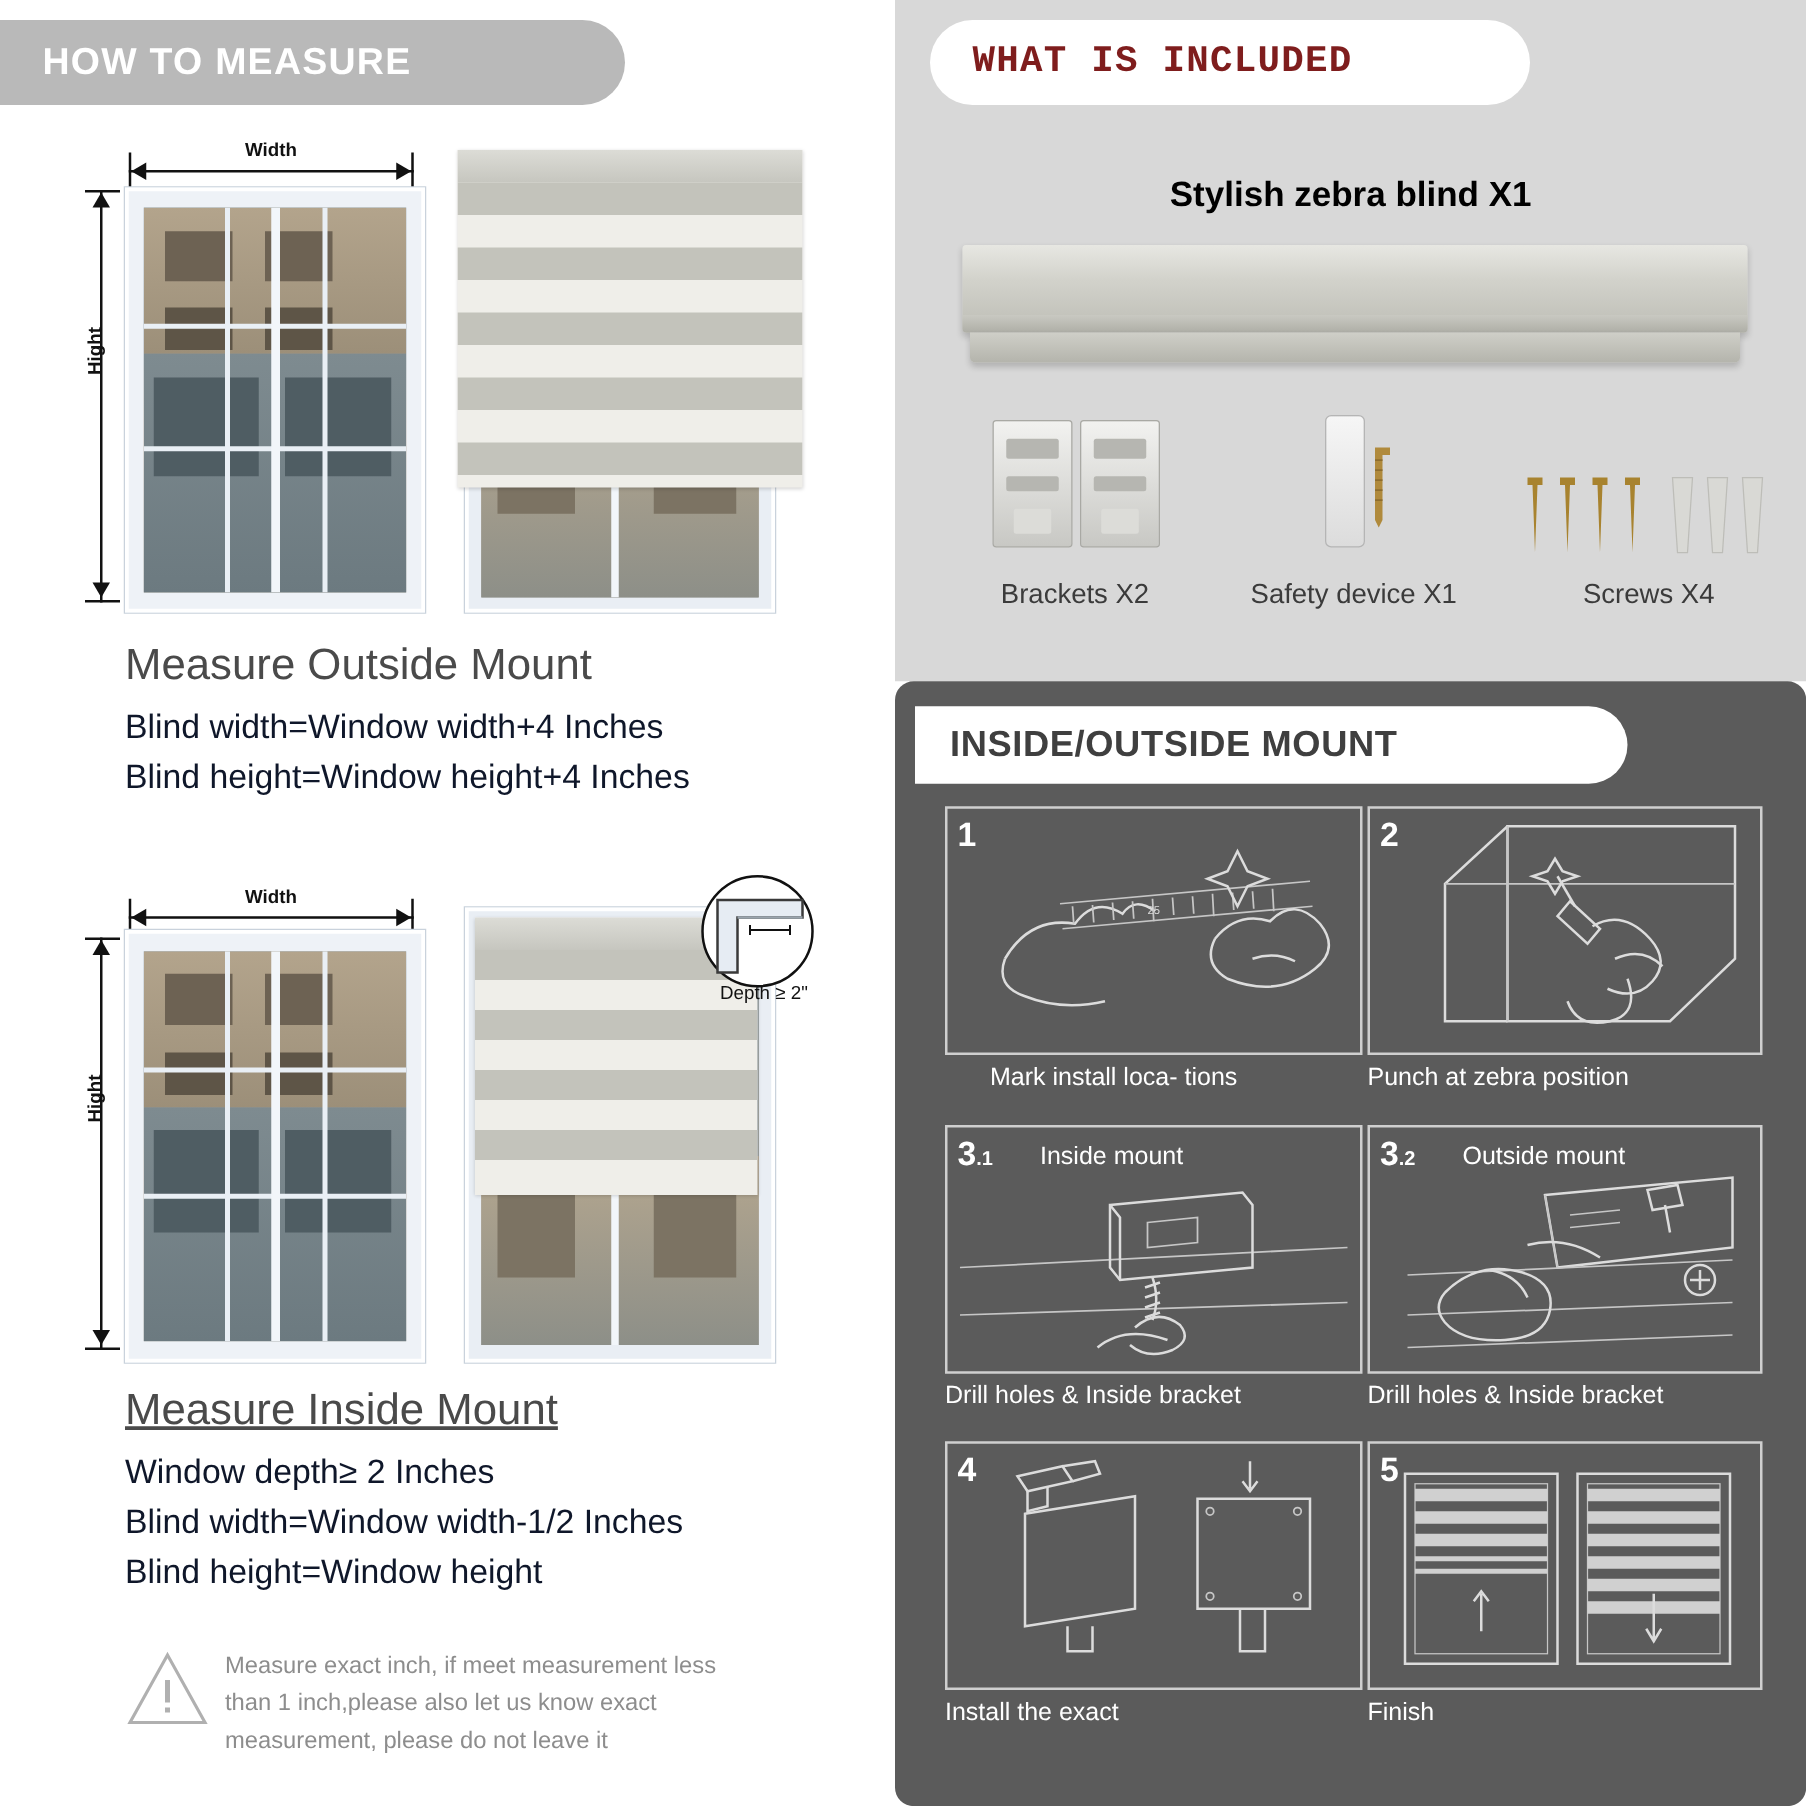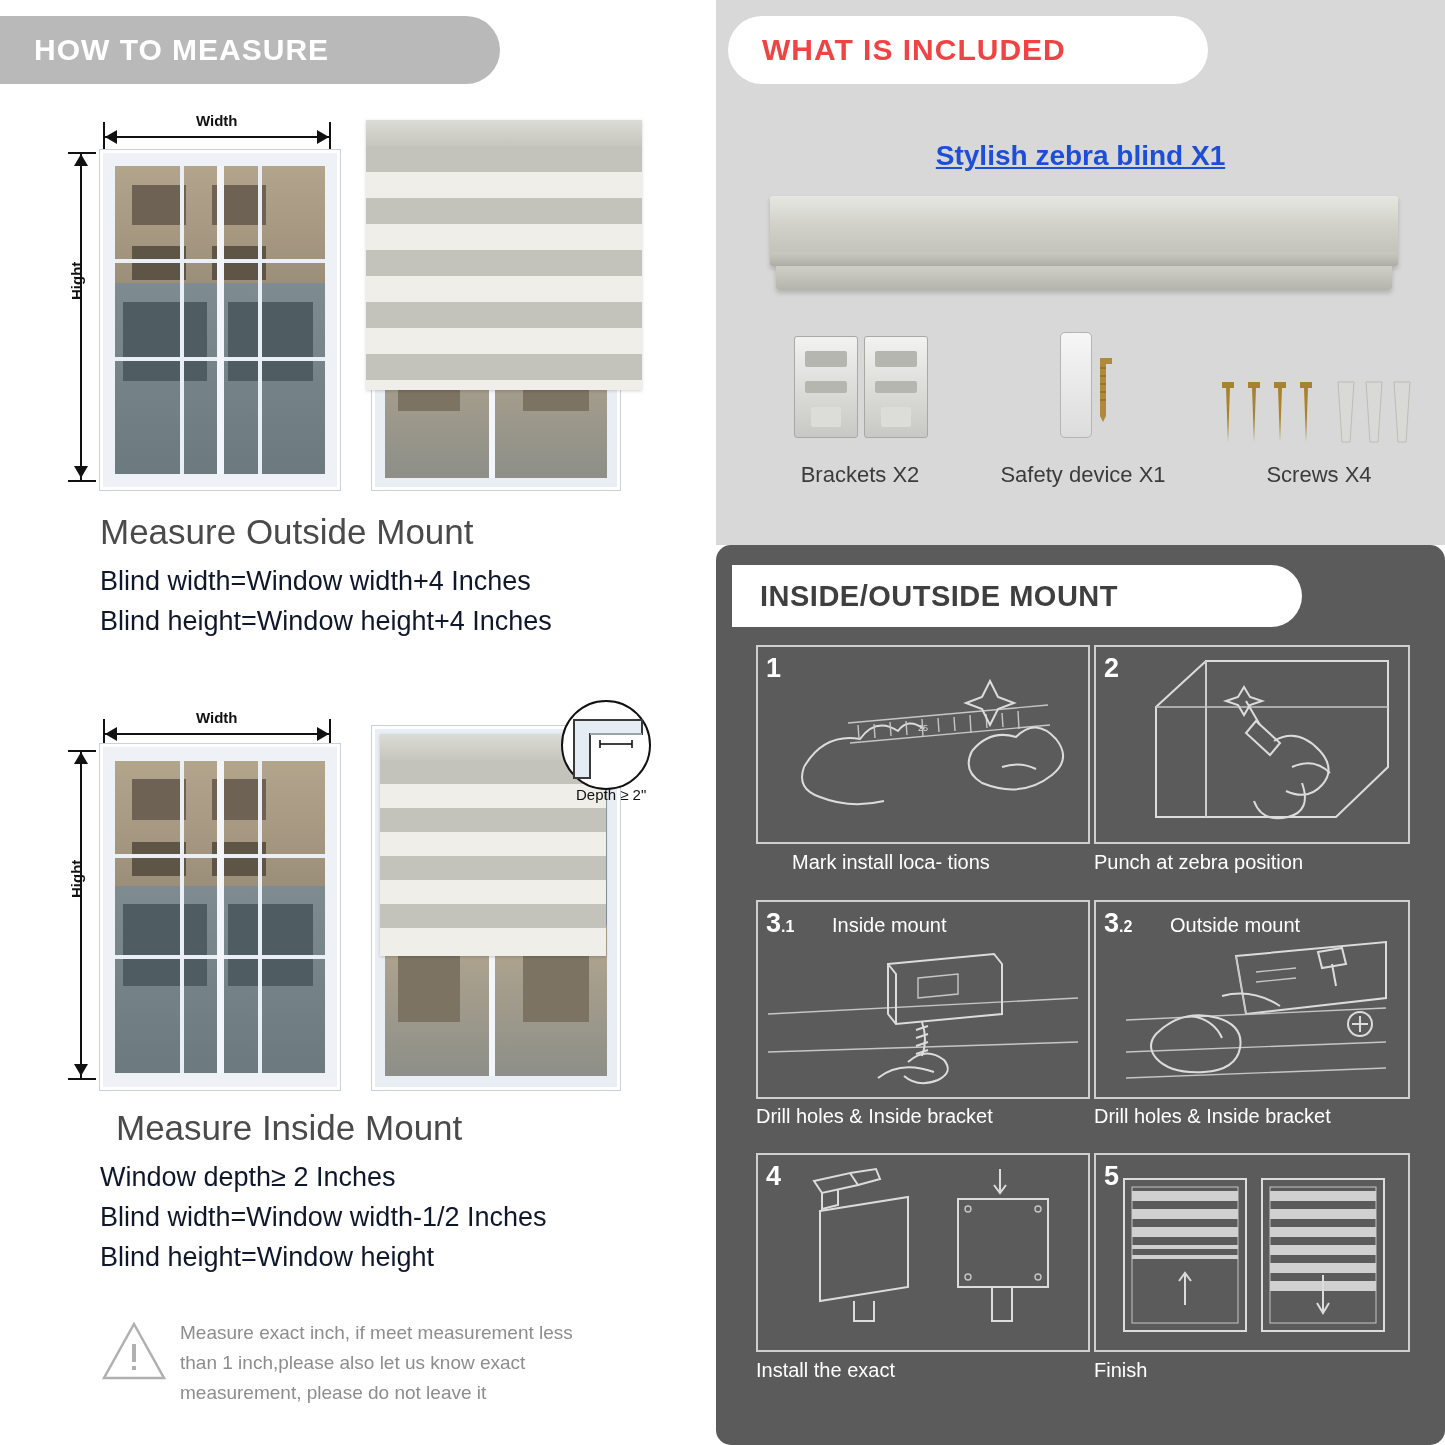--- a/index.html
+++ b/index.html
@@ -68,26 +68,26 @@
     position:absolute;font-size:27px;color:#0f172a;
   }
   .note{
     position:absolute;font-size:19px;color:#8d8d8d;line-height:30px;
   }
   .warn-tri{position:absolute;}
 
   
   .right-top{position:absolute;left:716px;top:0;width:729px;height:545px;background:#d8d8d8;}
   .title-included{
-    position:absolute;left:12px;top:16px;width:480px;height:68px;
+    position:absolute;left:28px;top:16px;width:480px;height:68px;
     background:#ffffff;border-radius:34px;
-    padding-left:34px;box-sizing:border-box;color:#ef4444;
+    padding-left:34px;box-sizing:border-box;color:#7f1d1d;font-family:Liberation Mono, monospace;
   }
   .incl-head{
-    position:absolute;font-size:28px;font-weight:bold;color:#1d4ed8;text-decoration:underline;
+    position:absolute;font-size:28px;font-weight:bold;color:#000000;
   }
   .headrail{
     position:absolute;border-radius:3px;
     background:linear-gradient(180deg,#e7e7e2 0%,#d2d2cb 40%,#bdbdb5 100%);
     box-shadow:0 3px 5px rgba(0,0,0,.18);
   }
   .headrail .lip{
     position:absolute;left:0;right:0;bottom:0;height:14px;
     background:linear-gradient(180deg,#c9c9c2,#aeaea6);border-radius:0 0 3px 3px;
   }
@@ -241,21 +241,21 @@
     <svg style="position:absolute;left:556px;top:700px;width:110px;height:110px;">
       <circle cx="50" cy="45" r="44" stroke="#111" stroke-width="2" fill="#ffffff"></circle>
       <path d="M18 20 L86 20 L86 34 L34 34 L34 78 L18 78 Z" fill="#e6ecf3" stroke="#3a3a3a" stroke-width="2"></path>
       <path d="M34 34 L86 34" stroke="#9aa4ad" stroke-width="2"></path>
       <path d="M44 44 L76 44" stroke="#111" stroke-width="1.6"></path>
       <path d="M44 40 L44 48" stroke="#111" stroke-width="1.6"></path>
       <path d="M76 40 L76 48" stroke="#111" stroke-width="1.6"></path>
     </svg>
     <div class="dim-label" style="left:576px;top:786px;font-weight:normal;font-size:15px;">Depth ≥ 2"</div>
 
-    <div class="head-big" style="left:116px;top:1108px;">Measure Inside Mount</div>
+    <div class="head-big" style="left:100px;top:1108px;text-decoration:underline;">Measure Inside Mount</div>
     <div class="body-line" style="left:100px;top:1162px;">Window depth≥ 2 Inches</div>
     <div class="body-line" style="left:100px;top:1202px;">Blind width=Window width-1/2 Inches</div>
     <div class="body-line" style="left:100px;top:1242px;">Blind height=Window height</div>
 
     <svg class="warn-tri" style="left:100px;top:1318px;width:68px;height:66px;">
       <path d="M34 6 L64 60 L4 60 Z" stroke="#b0b0b0" stroke-width="2.5" fill="none"></path>
       <rect x="32" y="26" width="4" height="18" fill="#b0b0b0"></rect>
       <rect x="32" y="48" width="4" height="4" fill="#b0b0b0"></rect>
     </svg>
     <div class="note" style="left:180px;top:1318px;width:430px;">Measure exact inch, if meet measurement less than 1 inch,please also let us know exact measurement, please do not leave it</div>

